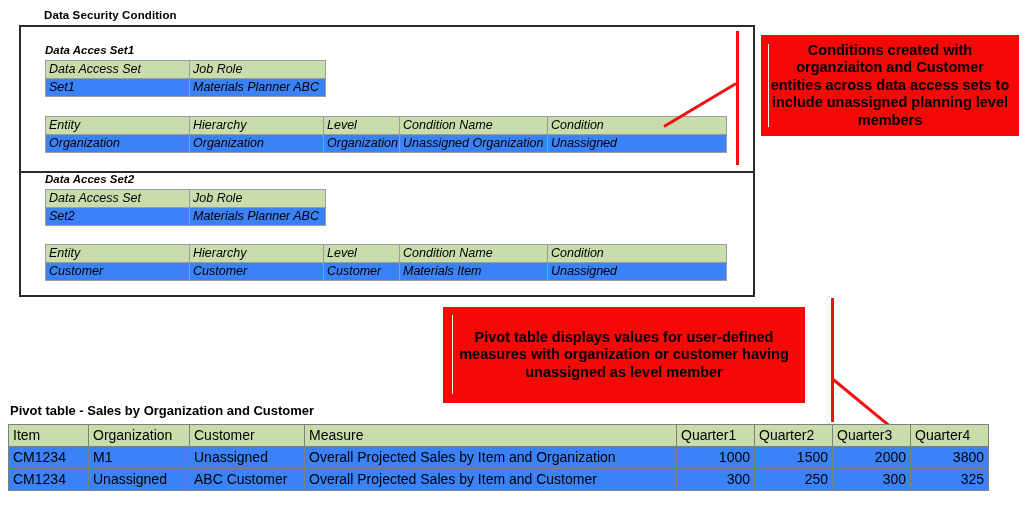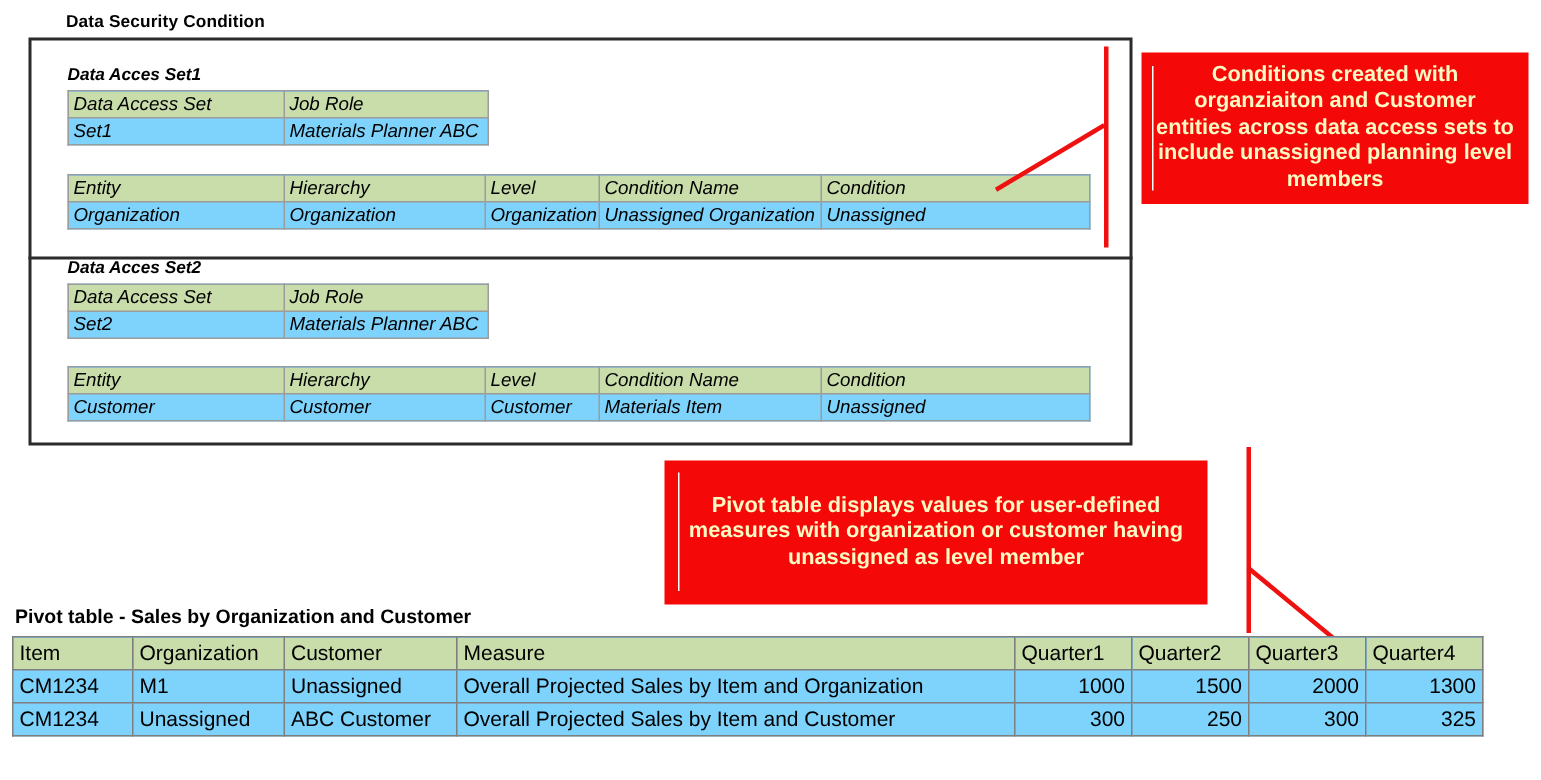--- a/index.html
+++ b/index.html
@@ -44,21 +44,21 @@
   .group-title {
     font-size: 11.5px;
     font-weight: bold;
     white-space: nowrap;
   }
 
   
   table.xl {
     border-collapse: collapse;
     table-layout: fixed;
-    background: #7dd3fc;
+    background: #3b82f6;
   }
   table.xl td, table.xl th {
     border: 1px solid #9c9c9c;
     font-size: 12.5px;
     font-weight: normal;
     text-align: left;
     padding: 0 3px;
     height: 17px;
     line-height: 17px;
     white-space: nowrap;
@@ -85,21 +85,21 @@
   table.pivot th.hdr { background: #c9ddab; }
   .pivot-title {
     font-size: 13px;
     font-weight: bold;
     white-space: nowrap;
   }
 
   
   .callout {
     background: #f50808;
-    color: #fef9c3;
+    color: #000000;
     font-weight: bold;
     text-align: center;
     box-sizing: border-box;
     display: flex;
     align-items: center;
     justify-content: center;
   }
   .callout .txt {
     font-size: 14.5px;
     line-height: 17.5px;
@@ -275,21 +275,21 @@
     </thead>
     <tbody>
       <tr>
         <td>CM1234</td>
         <td>M1</td>
         <td>Unassigned</td>
         <td>Overall Projected Sales by Item and Organization</td>
         <td class="num">1000</td>
         <td class="num">1500</td>
         <td class="num">2000</td>
-        <td class="num">1300</td>
+        <td class="num">3800</td>
       </tr>
       <tr>
         <td>CM1234</td>
         <td>Unassigned</td>
         <td>ABC Customer</td>
         <td>Overall Projected Sales by Item and Customer</td>
         <td class="num">300</td>
         <td class="num">250</td>
         <td class="num">300</td>
         <td class="num">325</td>

